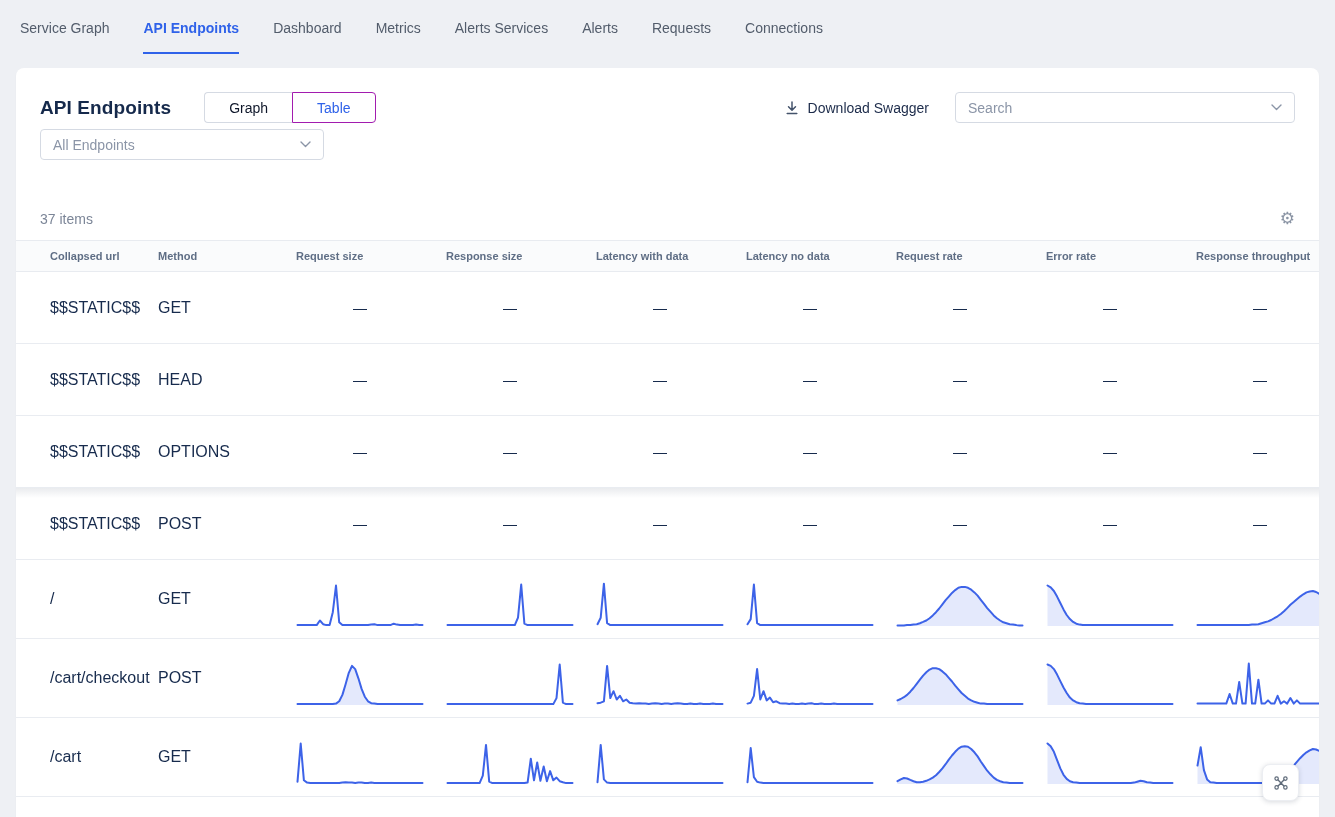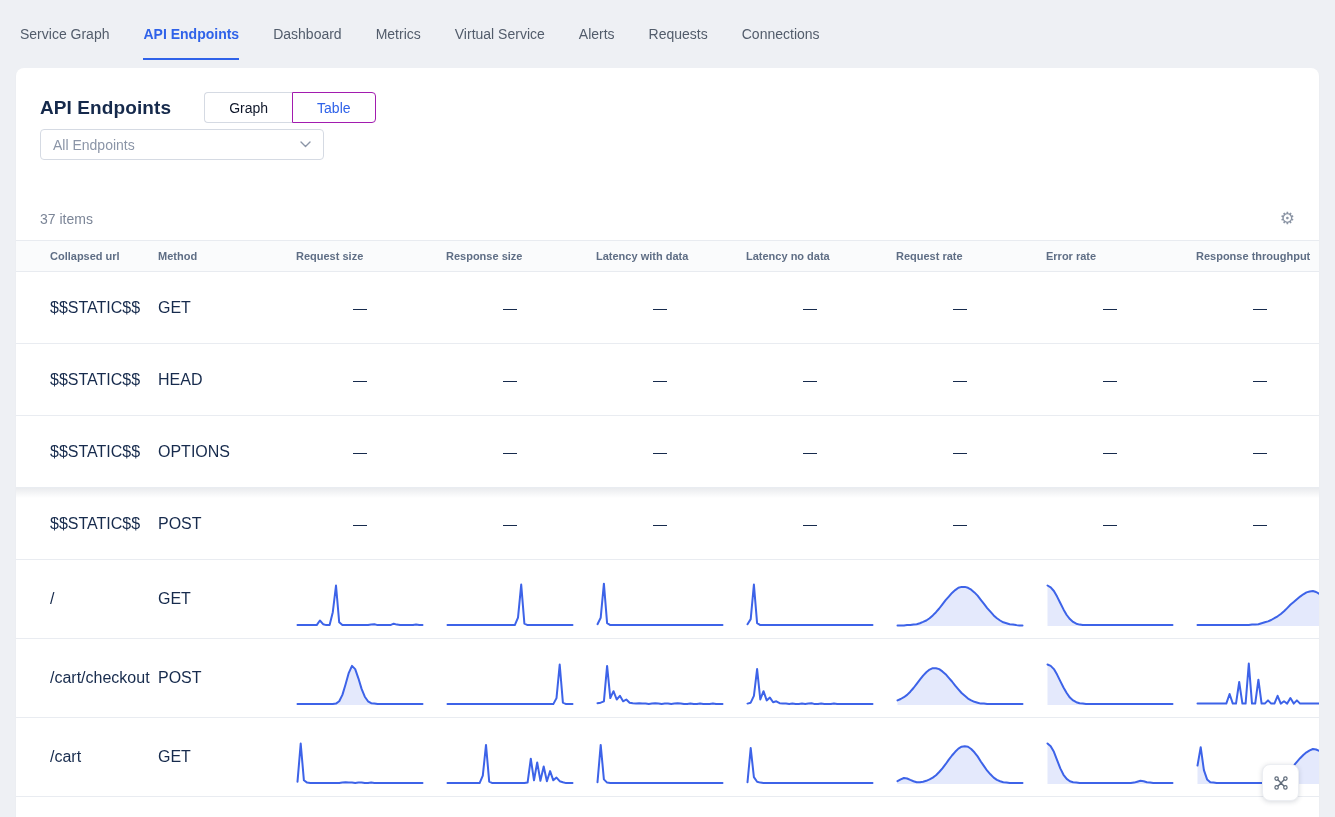--- a/index.html
+++ b/index.html
@@ -5,21 +5,21 @@
   * { margin:0; padding:0; box-sizing:border-box; }
   html,body { width:1335px; height:817px; overflow:hidden; }
   body {
     font-family:"Liberation Sans", sans-serif;
     background:#eef0f4;
     color:#172b4d;
     position:relative;
   }
 
   
-  .topnav { display:flex; align-items:flex-end; gap:34px; padding:0 0 0 20px; height:60px; }
+  .topnav { display:flex; align-items:flex-start; gap:34px; padding:0 0 0 20px; height:60px; }
   .nav-item { font-size:14px; color:#525c6b; cursor:pointer; padding:20px 0 16px; border-bottom:2px solid transparent; white-space:nowrap; }
   .nav-item.active { color:#2f62e9; font-weight:bold; border-bottom-color:#2f62e9; }
 
   
   .card {
     position:absolute; left:16px; top:68px; width:1303px; height:900px;
     background:#fff; border-radius:8px; overflow:hidden;
     box-shadow:0 1px 2px rgba(30,40,70,0.04);
   }
   .card-head { padding:24px 24px 0; }
@@ -71,33 +71,52 @@
   }
 </style>
 </head>
 <body>
 
 <div class="topnav">
   <div class="nav-item">Service Graph</div>
   <div class="nav-item active">API Endpoints</div>
   <div class="nav-item">Dashboard</div>
   <div class="nav-item">Metrics</div>
-  <div class="nav-item">Virtual Service</div>
+  <div class="nav-item">Alerts Services</div>
   <div class="nav-item">Alerts</div>
   <div class="nav-item">Requests</div>
   <div class="nav-item">Connections</div>
 </div>
 
 <div class="card">
   <div class="card-head">
     <div class="head-row">
       <div class="page-title">API Endpoints</div>
       <div class="seg-group">
         <div class="seg-btn graph">Graph</div>
         <div class="seg-btn table">Table</div>
+      </div>
+      <div class="head-right">
+        <div class="download">
+          <span style="display:flex;">
+            <svg width="16" height="16" viewBox="0 0 16 16">
+                <path d="M8 2v8M4.5 6.8L8 10.3l3.5-3.5" fill="none" stroke="#44536b" stroke-width="1.5" stroke-linecap="round" stroke-linejoin="round"></path>
+                <path d="M3.2 13.4h9.6" stroke="#44536b" stroke-width="1.5" stroke-linecap="round"></path>
+              </svg>
+          </span>
+          <span>Download Swagger</span>
+        </div>
+        <div class="select-box search-box">
+          <span class="ph">Search</span>
+          <span style="display:flex;">
+            <svg width="11" height="7" viewBox="0 0 11 7">
+                <path d="M1 1l4.5 4.5L10 1" fill="none" stroke="#8b95a7" stroke-width="1.4" stroke-linecap="round" stroke-linejoin="round"></path>
+              </svg>
+          </span>
+        </div>
       </div>
     </div>
     <div class="filter-row">
       <div class="select-box endpoint-select">
         <span class="ph">All Endpoints</span>
         <span style="display:flex;">
           <svg width="11" height="7" viewBox="0 0 11 7">
               <path d="M1 1l4.5 4.5L10 1" fill="none" stroke="#8b95a7" stroke-width="1.4" stroke-linecap="round" stroke-linejoin="round"></path>
             </svg>
         </span>

